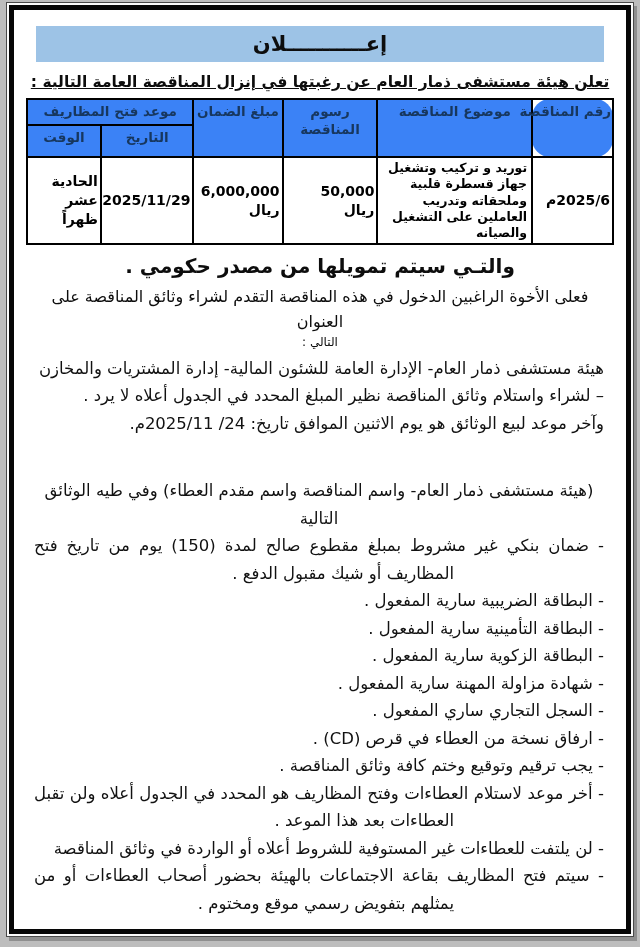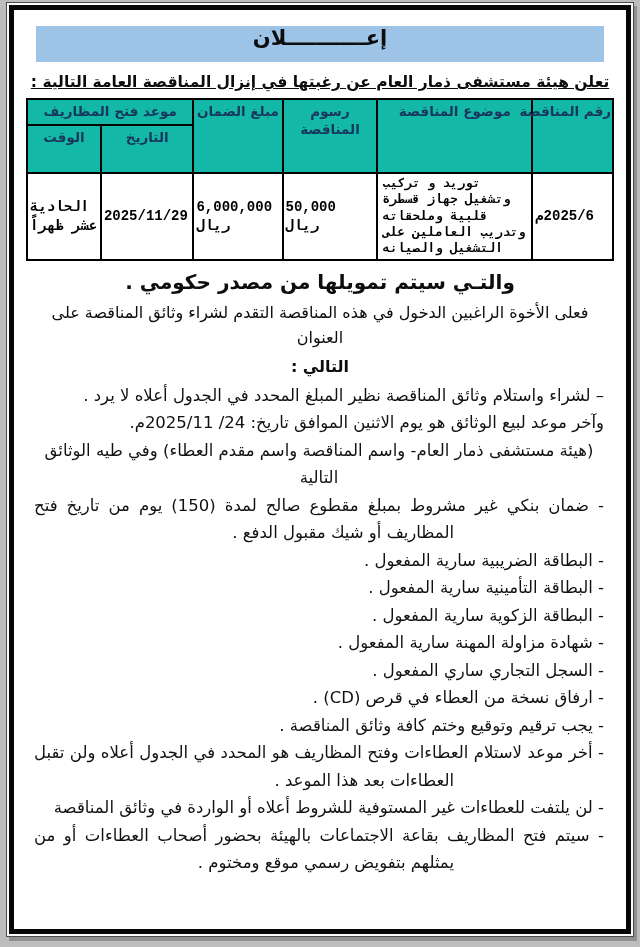--- a/index.html
+++ b/index.html
@@ -16,70 +16,70 @@
     border:5px solid #060606;
     box-shadow:0 0 0 2px #fbfbfb, 0 0 0 3px #4a4a4a, 3px 4px 0 3px #8f8f8f;
     box-sizing:border-box;
     overflow:hidden;
   }
   .content{padding:10px 10px 0;}
   .banner{
     background:#9dc3e6;
     margin:6px 12px 0;
     height:36px;
-    display:flex;align-items:flex-start;justify-content:center;
+    display:flex;align-items:center;justify-content:center;
   }
   .banner span{
     font-weight:bold;font-size:21px;color:#0d0d0d;letter-spacing:1px;
   }
   .intro{
     text-align:center;font-weight:bold;font-size:15.5px;color:#0d0d0d;
     text-decoration:underline;
     margin:11px 0 7px;
   }
   table{
     width:calc(100% - 4px);margin:0 2px;
     border-collapse:collapse;table-layout:fixed;
   }
   th,td{border:2px solid #000;box-sizing:border-box;}
   th{
-    background:#14b8a6;color:#17375e;
+    background:#3b82f6;color:#17375e;
     font-size:13.5px;font-weight:bold;
     padding:3px 1px 1px;vertical-align:top;text-align:center;
     line-height:1.3;
   }
   thead tr.r1 th{height:26px;}
-  thead tr.r2 th{height:48px;margin-top:40px;}
-  .th-nowrap{white-space:nowrap;}
+  thead tr.r2 th{height:32px;margin-top:40px;}
+  .th-nowrap{white-space:nowrap;border-radius:18px;}
   td{
-    text-align:left;vertical-align:middle;
+    text-align:right;vertical-align:middle;
     font-weight:bold;font-size:14px;color:#000;
-    padding:2px;height:76px;line-height:1.35;font-family:Liberation Mono, monospace;
+    padding:2px;height:76px;line-height:1.35;
   }
   td.subject{font-size:12.5px;line-height:1.3;padding:2px 4px;}
   .c-no{width:13.8%;} .c-subj{width:26.4%;} .c-fees{width:16.2%;}
   .c-guar{width:15.2%;} .c-date{width:15.8%;} .c-time{width:12.6%;}
   .note{
     text-align:center;font-weight:bold;font-size:20px;color:#0d0d0d;
     margin:9px 0 3px;
   }
   .invite{
     text-align:center;font-weight:normal;font-size:16px;color:#0d0d0d;
     margin:7px 18px 0;line-height:1.55;
   }
   .invite2{
-    text-align:center;font-weight:bold;font-size:16px;color:#0d0d0d;
-    margin:6px 0 4px;
+    text-align:center;font-weight:normal;font-size:12px;color:#0d0d0d;
+    margin:0 0 4px;
   }
   .body-text{
     font-size:16.5px;color:#111;line-height:27.5px;
     padding:2px 12px 0 10px;
   }
   .body-text p{margin:0;text-align:justify;}
-  .body-text p.center-line{text-align:center;}
+  .body-text p.center-line{text-align:center;margin-top:40px;}
   ul.bullets{
     list-style:none;margin:0;padding:0;
   }
   ul.bullets li{
     padding-right:150px;text-indent:-150px;
     text-align:justify;
   }
 </style>
 </head>
 <body>
@@ -131,20 +131,21 @@
           <td>الحادية عشر ظهراً</td>
         </tr>
       </tbody>
     </table>
 
     <div class="note">والتـي سيتم تمويلها من مصدر حكومي .</div>
     <div class="invite">فعلى الأخوة الراغبين الدخول في هذه المناقصة التقدم  لشراء وثائق المناقصة على العنوان</div>
     <div class="invite2">التالي :</div>
 
     <div class="body-text">
+      <p>هيئة مستشفى ذمار العام- الإدارة العامة للشئون المالية- إدارة المشتريات والمخازن</p>
       <p>– لشراء واستلام وثائق المناقصة نظير المبلغ المحدد في الجدول أعلاه لا يرد .</p>
       <p>وآخر موعد لبيع الوثائق هو يوم الاثنين الموافق  تاريخ: 24/ 2025/11م.</p>
       <p class="center-line">(هيئة مستشفى ذمار العام- واسم المناقصة واسم مقدم العطاء) وفي طيه الوثائق التالية</p>
 
       <ul class="bullets">
         <li>-   ضمان بنكي غير مشروط بمبلغ مقطوع صالح لمدة (150) يوم من تاريخ فتح المظاريف أو شيك مقبول الدفع .</li>
         <li>-   البطاقة الضريبية سارية المفعول .</li>
         <li>-   البطاقة التأمينية سارية المفعول .</li>
         <li>-   البطاقة الزكوية سارية المفعول .</li>
         <li>-   شهادة مزاولة المهنة سارية المفعول .</li>

